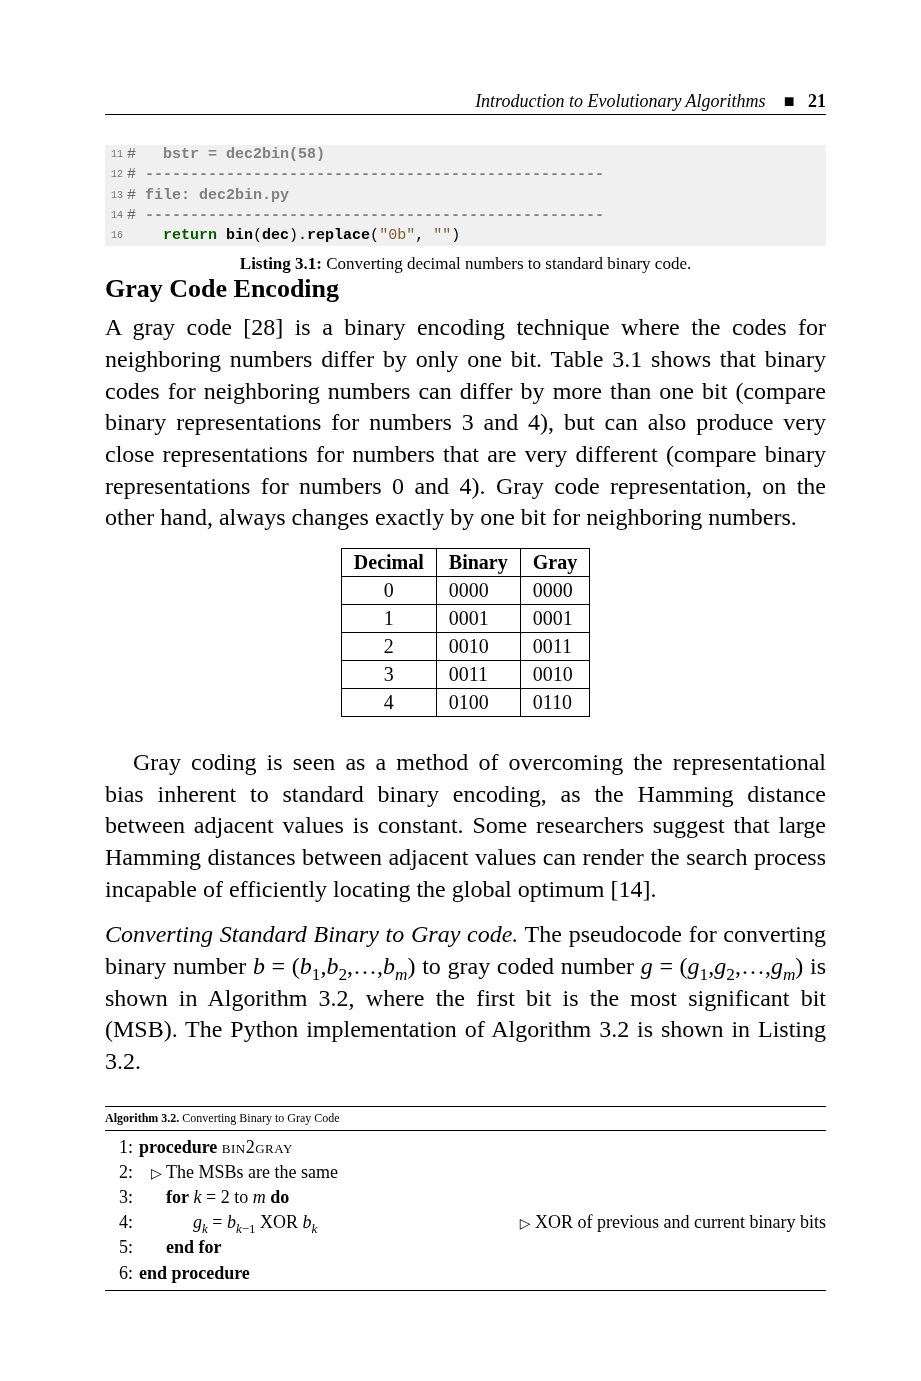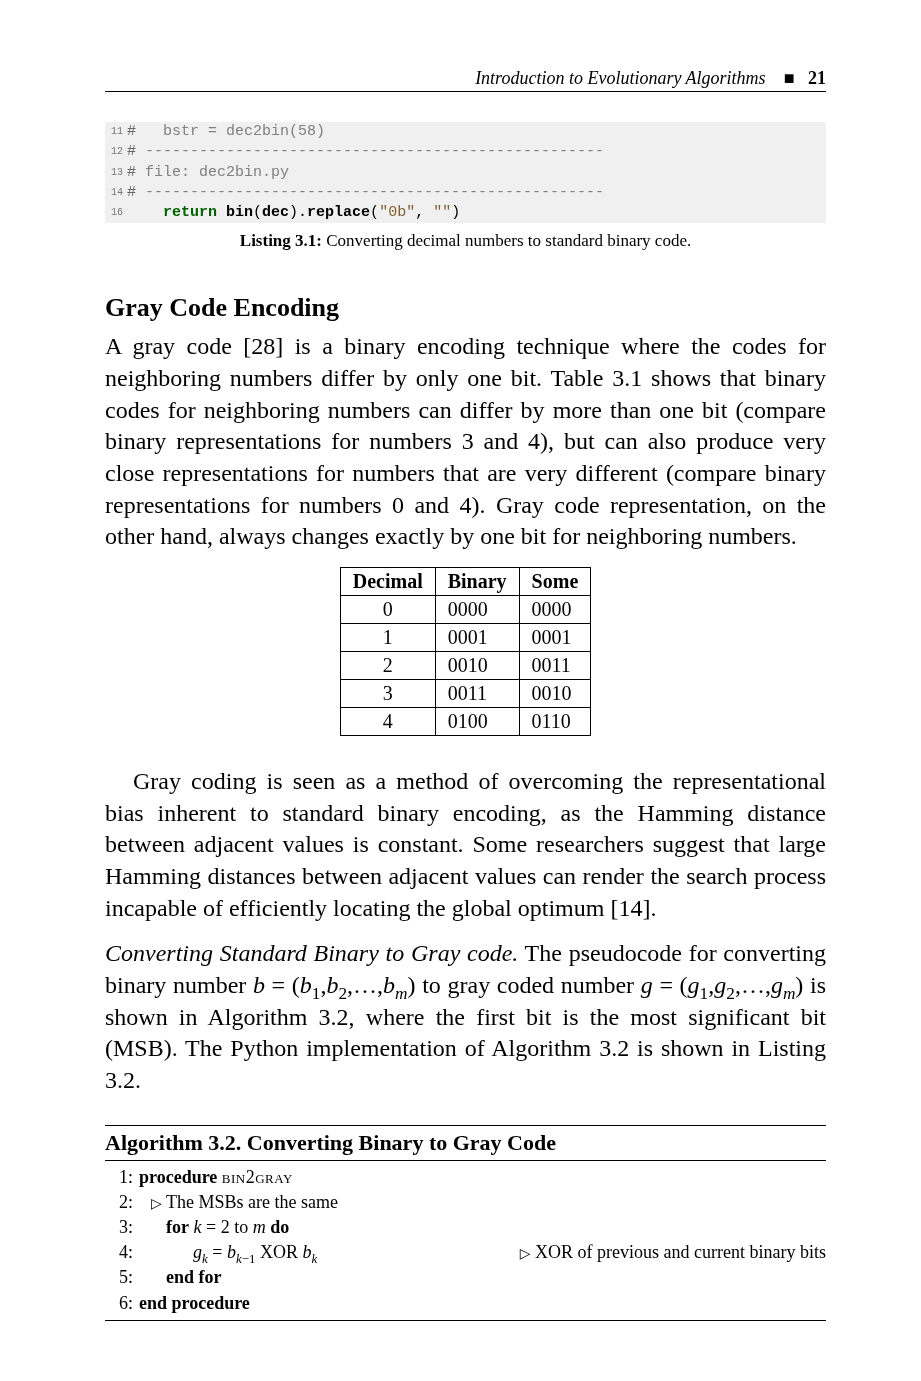--- a/index.html
+++ b/index.html
@@ -5,21 +5,21 @@
   * { box-sizing: border-box; }
   body {
     margin: 0;
     padding: 0;
     font-family: "Times New Roman", Times, serif;
     background: #fff;
     color: #000;
     width: 921px;
   }
   .page {
-    padding: 68px 95px 60px 105px;
+    padding: 91px 95px 60px 105px;
   }
   .header {
     text-align: right;
     font-style: italic;
     font-size: 18px;
     border-bottom: 1px solid #000;
     padding-bottom: 2px;
     margin-bottom: 30px;
   }
   .header .marker { font-style: normal; }
@@ -40,29 +40,28 @@
     width: 22px;
     text-align: right;
     color: #777;
     font-size: 10px;
     padding-right: 4px;
     padding-top: 3px;
     flex-shrink: 0;
     font-family: "Courier New", monospace;
   }
   .gut { color: #666; }
-  .comment { color: #808080; }
+  .comment { color: #808080; font-weight: bold; }
   .kw { color: #006000; font-weight: bold; }
   .call { font-weight: bold; }
   .str { color: #806030; }
   .listing-caption {
     text-align: center;
     font-size: 17px;
     margin-top: 6px;
-    margin-bottom: 42px;
   }
   h2.sect {
     font-size: 26px;
     font-weight: bold;
     margin: 0 0 8px 0;
   }
   p.body {
     font-size: 24px;
     line-height: 1.32;
     margin: 0 0 14px 0;
@@ -84,23 +83,22 @@
     padding: 2px 12px;
   }
   table.data th { font-weight: bold; text-align: center; }
   table.data td.dec { text-align: center; }
   table.data td.bin { text-align: left; }
   .runin { font-style: italic; }
   .algo-wrap { margin-top: 28px; }
   .algo-hr-thick { border: none; border-top: 1.5px solid #000; margin: 0; }
   .algo-hr-thin { border: none; border-top: 1px solid #000; margin: 0; }
   .algo-title {
-    font-size: 22px;
+    font-size: 12px;
     padding: 4px 0;
-    font-weight: bold;
   }
   .algo-body {
     font-size: 18px;
     padding: 4px 0;
   }
   .algo-line {
     display: flex;
     align-items: baseline;
     line-height: 1.4;
   }
@@ -144,21 +142,21 @@
   <h2 class="sect">Gray Code Encoding</h2>
 
   <p class="body">A gray code [28] is a binary encoding technique where the codes for neighboring numbers differ by only one bit. Table 3.1 shows that binary codes for neighboring numbers can differ by more than one bit (compare binary representations for numbers 3 and 4), but can also produce very close representations for numbers that are very different (compare binary representations for numbers 0 and 4). Gray code representation, on the other hand, always changes exactly by one bit for neighboring numbers.</p>
 
 
   <table class="data" id="data-table">
     <thead>
         <tr id="thead-row">
           <th>Decimal</th>
           <th>Binary</th>
-          <th>Some</th>
+          <th>Gray</th>
         </tr>
       </thead>
     <tbody id="tbody">
         <tr>
           <td class="dec">0</td>
           <td class="bin">0000</td>
           <td class="bin">0000</td>
         </tr>
         <tr>
           <td class="dec">1</td>

